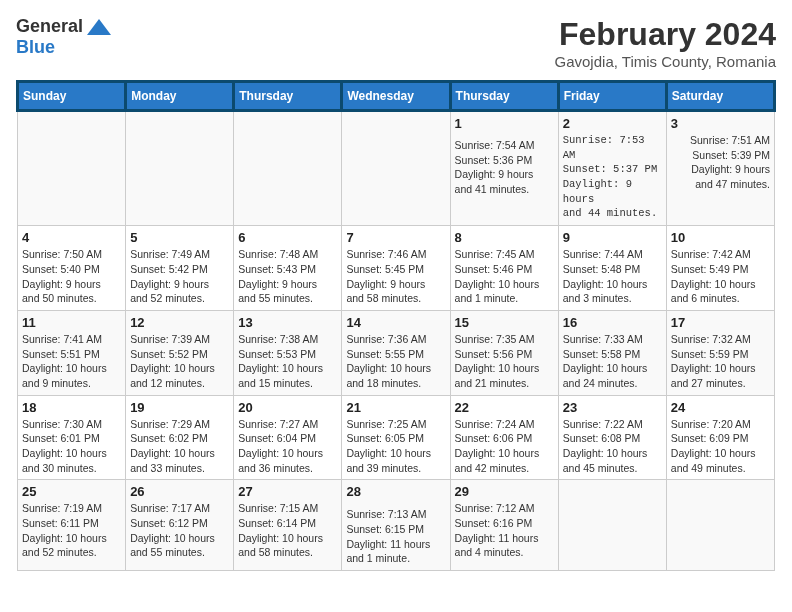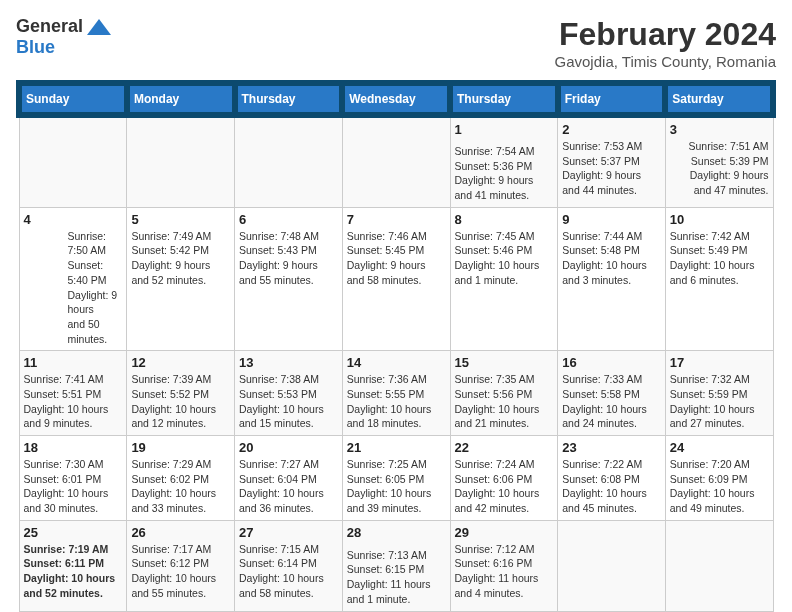--- a/index.html
+++ b/index.html
@@ -58,21 +58,21 @@
       border-collapse: collapse;
       font-size: 11px;
     }
     thead tr th {
       background-color: #2979c7;
       color: #fff;
       padding: 6px 4px;
       text-align: left;
       font-size: 12px;
       font-weight: bold;
-      border: 6px solid #0c4a6e;
+      border: 3px solid #0c4a6e;
     }
     tbody tr td {
       border: 1px solid #ccc;
       padding: 4px 4px;
       vertical-align: top;
       width: 108px;
       min-height: 70px;
       background: #fff;
     }
     tbody tr:nth-child(odd) td {
@@ -135,37 +135,37 @@
         <td class="empty-cell"></td>
         <td>
           <div class="day-number">1</div>
           <div class="day-info" style="white-space: pre-line; margin-top: 7px;">Sunrise: 7:54 AM
 Sunset: 5:36 PM
 Daylight: 9 hours
 and 41 minutes.</div>
         </td>
         <td>
           <div class="day-number">2</div>
-          <div class="day-info" style="white-space: pre-line;">Sunrise: 7:53 AM
+          <div class="day-info" style="white-space: pre-line; font-family: Liberation Mono, monospace;">Sunrise: 7:53 AM
 Sunset: 5:37 PM
 Daylight: 9 hours
 and 44 minutes.</div>
         </td>
         <td>
           <div class="day-number">3</div>
           <div class="day-info" style="white-space: pre-line; text-align: right;">Sunrise: 7:51 AM
 Sunset: 5:39 PM
 Daylight: 9 hours
 and 47 minutes.</div>
         </td>
       </tr>
       <tr>
         <td>
           <div class="day-number">4</div>
-          <div class="day-info" style="white-space: pre-line; margin-left: 44px;">Sunrise: 7:50 AM
+          <div class="day-info" style="white-space: pre-line;">Sunrise: 7:50 AM
 Sunset: 5:40 PM
 Daylight: 9 hours
 and 50 minutes.</div>
         </td>
         <td>
           <div class="day-number">5</div>
           <div class="day-info" style="white-space: pre-line;">Sunrise: 7:49 AM
 Sunset: 5:42 PM
 Daylight: 9 hours
 and 52 minutes.</div>
@@ -304,21 +304,21 @@
           <div class="day-number">24</div>
           <div class="day-info" style="white-space: pre-line;">Sunrise: 7:20 AM
 Sunset: 6:09 PM
 Daylight: 10 hours
 and 49 minutes.</div>
         </td>
       </tr>
       <tr>
         <td>
           <div class="day-number">25</div>
-          <div class="day-info" style="white-space: pre-line; font-weight: bold;">Sunrise: 7:19 AM
+          <div class="day-info" style="white-space: pre-line;">Sunrise: 7:19 AM
 Sunset: 6:11 PM
 Daylight: 10 hours
 and 52 minutes.</div>
         </td>
         <td>
           <div class="day-number">26</div>
           <div class="day-info" style="white-space: pre-line;">Sunrise: 7:17 AM
 Sunset: 6:12 PM
 Daylight: 10 hours
 and 55 minutes.</div>

